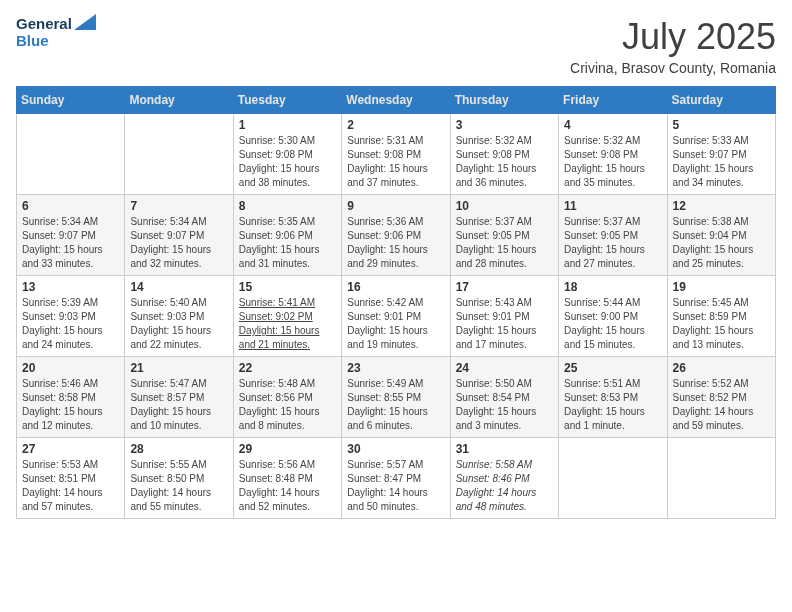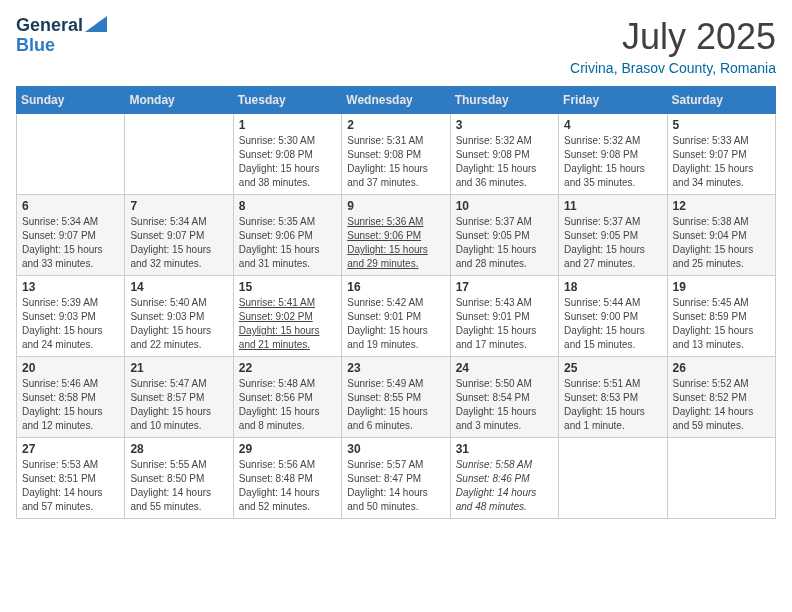--- a/index.html
+++ b/index.html
@@ -15,39 +15,39 @@
       justify-content: space-between;
       align-items: flex-start;
       margin-bottom: 10px;
     }
     .logo {
       display: flex;
       flex-direction: column;
       align-items: flex-start;
     }
     .logo-text {
-      font-size: 18px;
+      font-size: 15px;
       font-weight: bold;
       color: #1a3a5c;
       line-height: 1.1;
     }
     .logo-blue {
       color: #2e7bc4;
     }
     .title-section {
       text-align: right;
     }
     .month-year {
       font-size: 36px;
       color: #404040;
       font-weight: normal;
     }
     .location {
       font-size: 14px;
-      color: #0369a1;
+      color: #404040;
       margin-top: 2px;
     }
     .calendar {
       width: 100%;
       border-collapse: collapse;
       border: 1px solid #ccc;
     }
     .calendar th {
       background-color: #2e7bc4;
       color: #e5e5e5;
@@ -174,21 +174,21 @@
         </td>
         <td>
           <span class="day-num">8</span>
           <div class="day-info" style="white-space: pre-line;">Sunrise: 5:35 AM
 Sunset: 9:06 PM
 Daylight: 15 hours
 and 31 minutes.</div>
         </td>
         <td>
           <span class="day-num">9</span>
-          <div class="day-info" style="white-space: pre-line; text-decoration: underline;">Sunrise: 5:36 AM
+          <div class="day-info" style="white-space: pre-line;">Sunrise: 5:36 AM
 Sunset: 9:06 PM
 Daylight: 15 hours
 and 29 minutes.</div>
         </td>
         <td>
           <span class="day-num">10</span>
           <div class="day-info" style="white-space: pre-line;">Sunrise: 5:37 AM
 Sunset: 9:05 PM
 Daylight: 15 hours
 and 28 minutes.</div>

